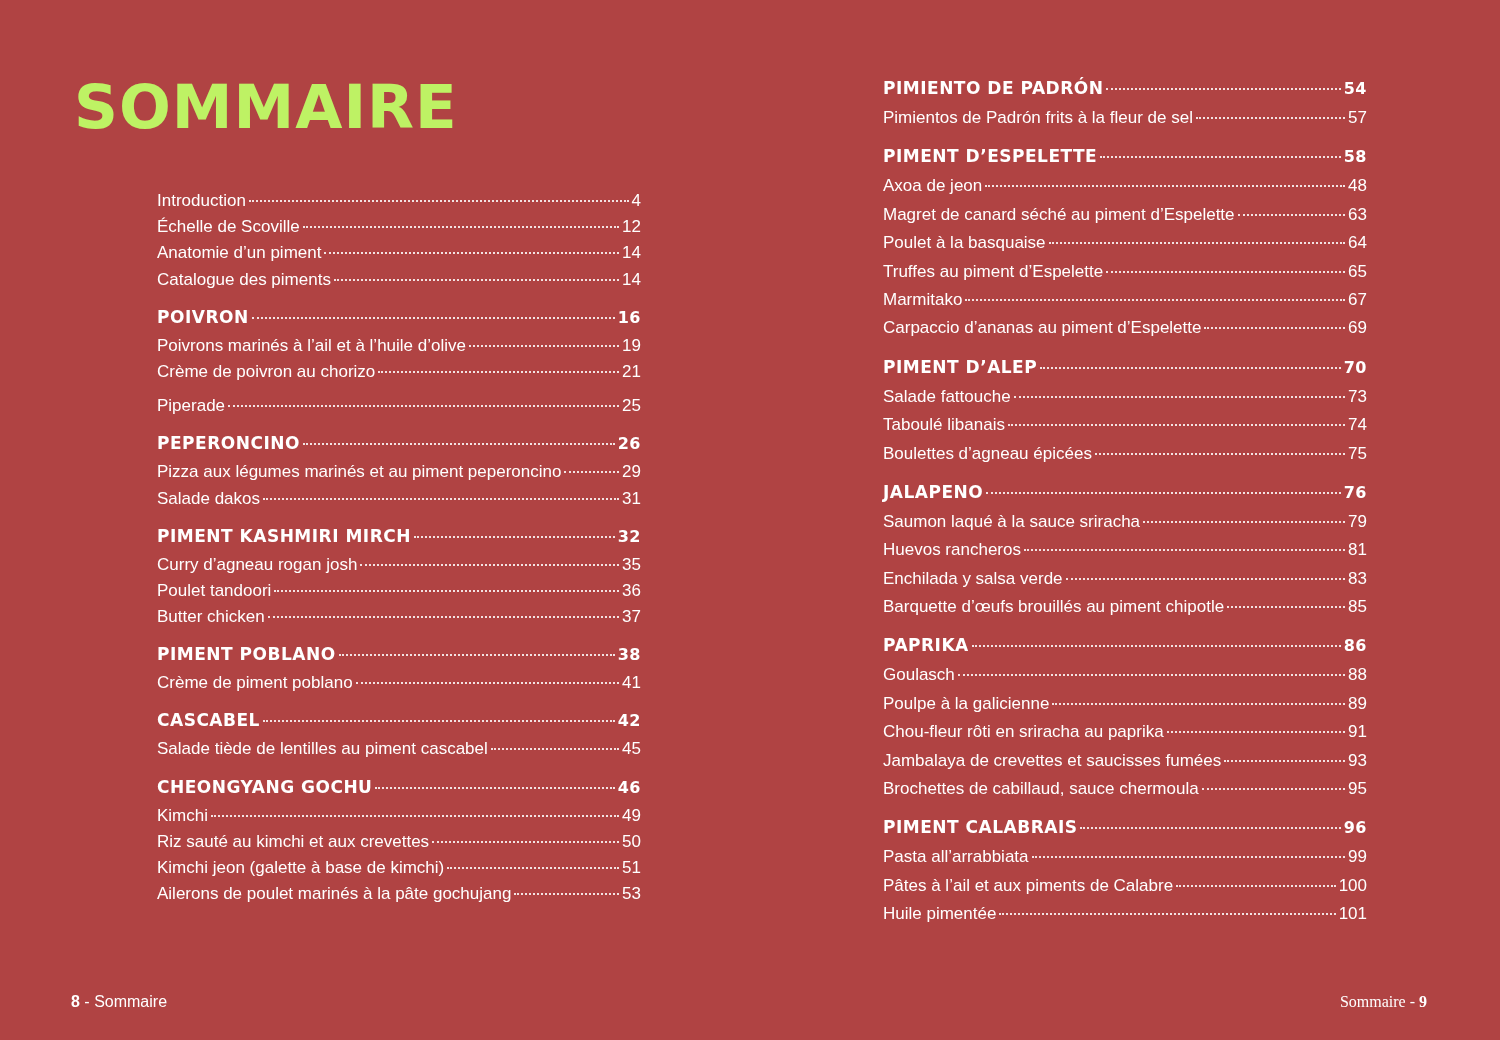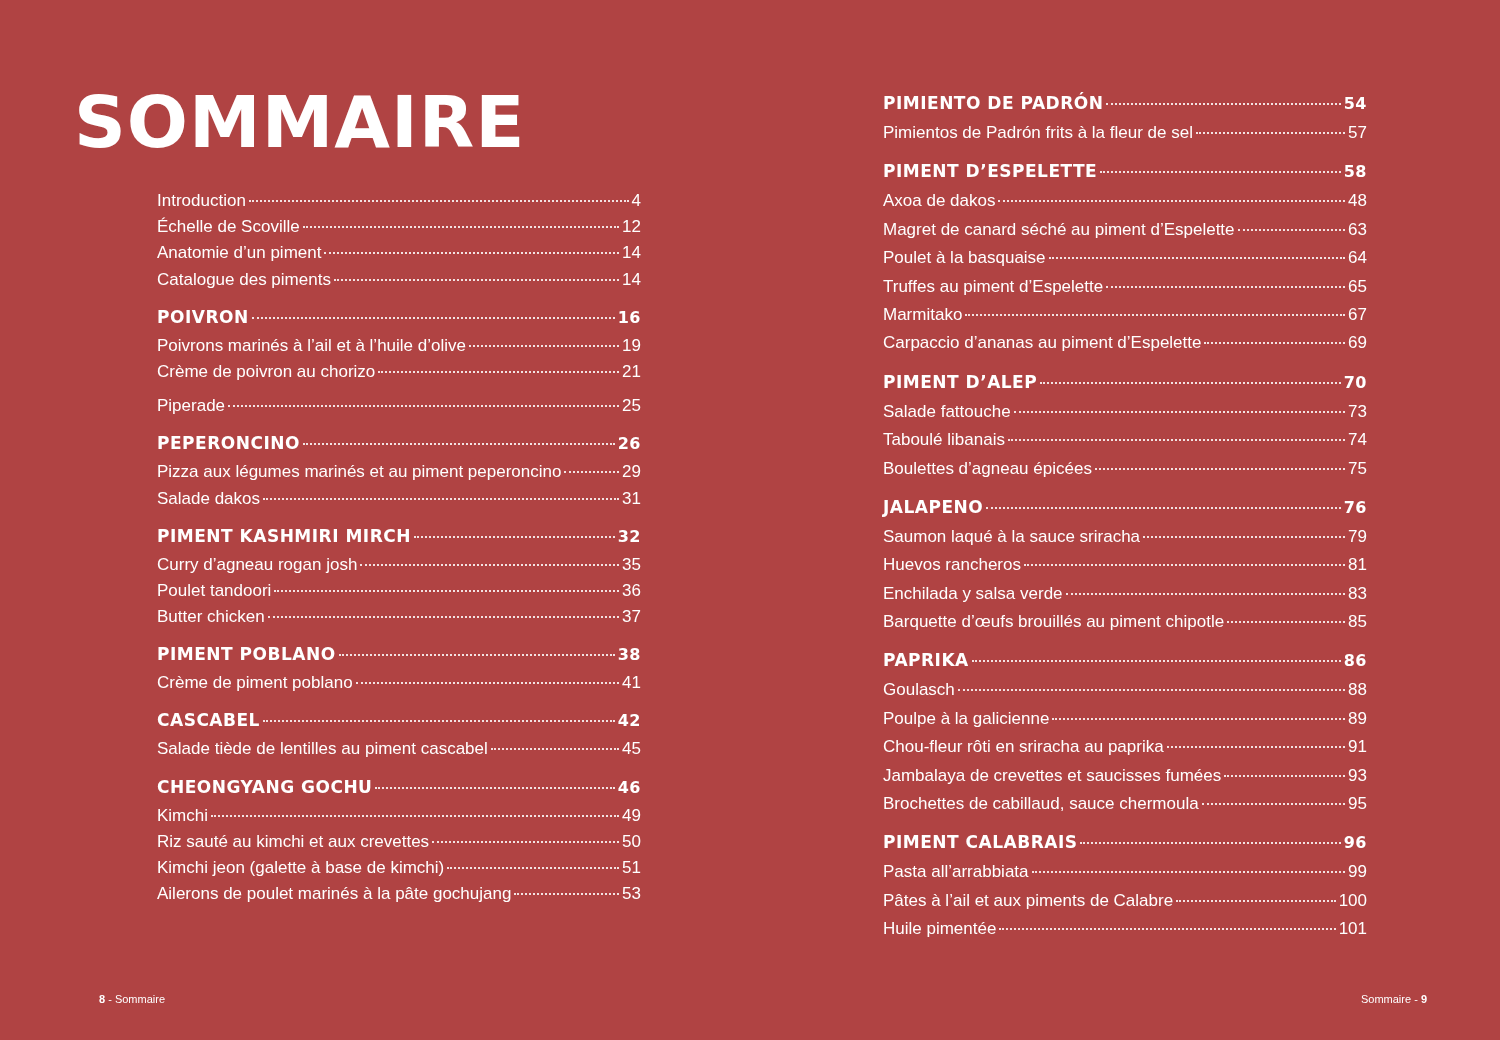--- a/index.html
+++ b/index.html
@@ -4,28 +4,28 @@
 <style>
   html, body { margin:0; padding:0; }
   body {
     width:1500px; height:1040px; overflow:hidden;
     background:#b04343;
     font-family:"Liberation Sans", sans-serif;
     color:#ffffff;
     position:relative;
   }
   .title {
-    position:absolute; left:74px; top:86px;
+    position:absolute; left:74px; top:76px;
     font-family:"DejaVu Sans", sans-serif;
-    font-weight:bold; font-size:72px; letter-spacing:1px;
-    line-height:1; color:#ffffff;
+    font-weight:bold; font-size:61px; letter-spacing:1px;
+    line-height:1; color:#bef264;
   }
   .col { position:absolute; width:484px; }
   .col.left { left:133px; top:188px;margin-left:24px; }
-  .col.right { left:883px; top:87px; }
+  .col.right { left:883px; top:72px; }
   .section { margin-bottom:8px; }
   .row {
     display:flex; align-items:baseline;
     height:26.2px; font-size:17px; line-height:26px;
     white-space:nowrap;
   }
   .col.right .row { height:28.4px; line-height:28px; }
   .row .label { flex:0 0 auto; }
   .row .dots {
     flex:1 1 auto; overflow:hidden; margin:0 3px;
@@ -35,24 +35,24 @@
   }
   .row .page { flex:0 0 auto; }
   .row.heading {
     font-family:"DejaVu Sans", sans-serif;
     font-weight:bold; font-size:17px; letter-spacing:0.5px;
     height:32px; line-height:32px;
   }
   .col.right .row.heading { height:32px; line-height:32px; }
   .row.heading .page { font-weight:bold; font-size:16px; }
   .footer {
-    position:absolute; top:993px; font-size:11px; color:#fff;margin-left:28px;
+    position:absolute; top:993px; font-size:16px; color:#fff;
   }
   .footer.left { left:71px; }
-  .footer.right { right:73px; }
+  .footer.right { right:73px;font-family:Liberation Serif, serif; }
   .footer b { font-weight:bold; }
 </style>
 </head>
 <body>
 
 <div class="title">SOMMAIRE</div>
 
 <div class="col left" id="leftCol">
     <div class="section">
       <div class="row">
@@ -204,21 +204,21 @@
         <span class="page">57</span>
       </div>
     </div>
     <div class="section">
       <div class="row heading">
         <span class="label">PIMENT D’ESPELETTE</span>
         <span class="dots"></span>
         <span class="page">58</span>
       </div>
       <div class="row">
-        <span class="label">Axoa de dakos</span>
+        <span class="label">Axoa de jeon</span>
         <span class="dots"></span>
         <span class="page">48</span>
       </div>
       <div class="row">
         <span class="label">Magret de canard séché au piment d’Espelette</span>
         <span class="dots"></span>
         <span class="page">63</span>
       </div>
       <div class="row">
         <span class="label">Poulet à la basquaise</span>

